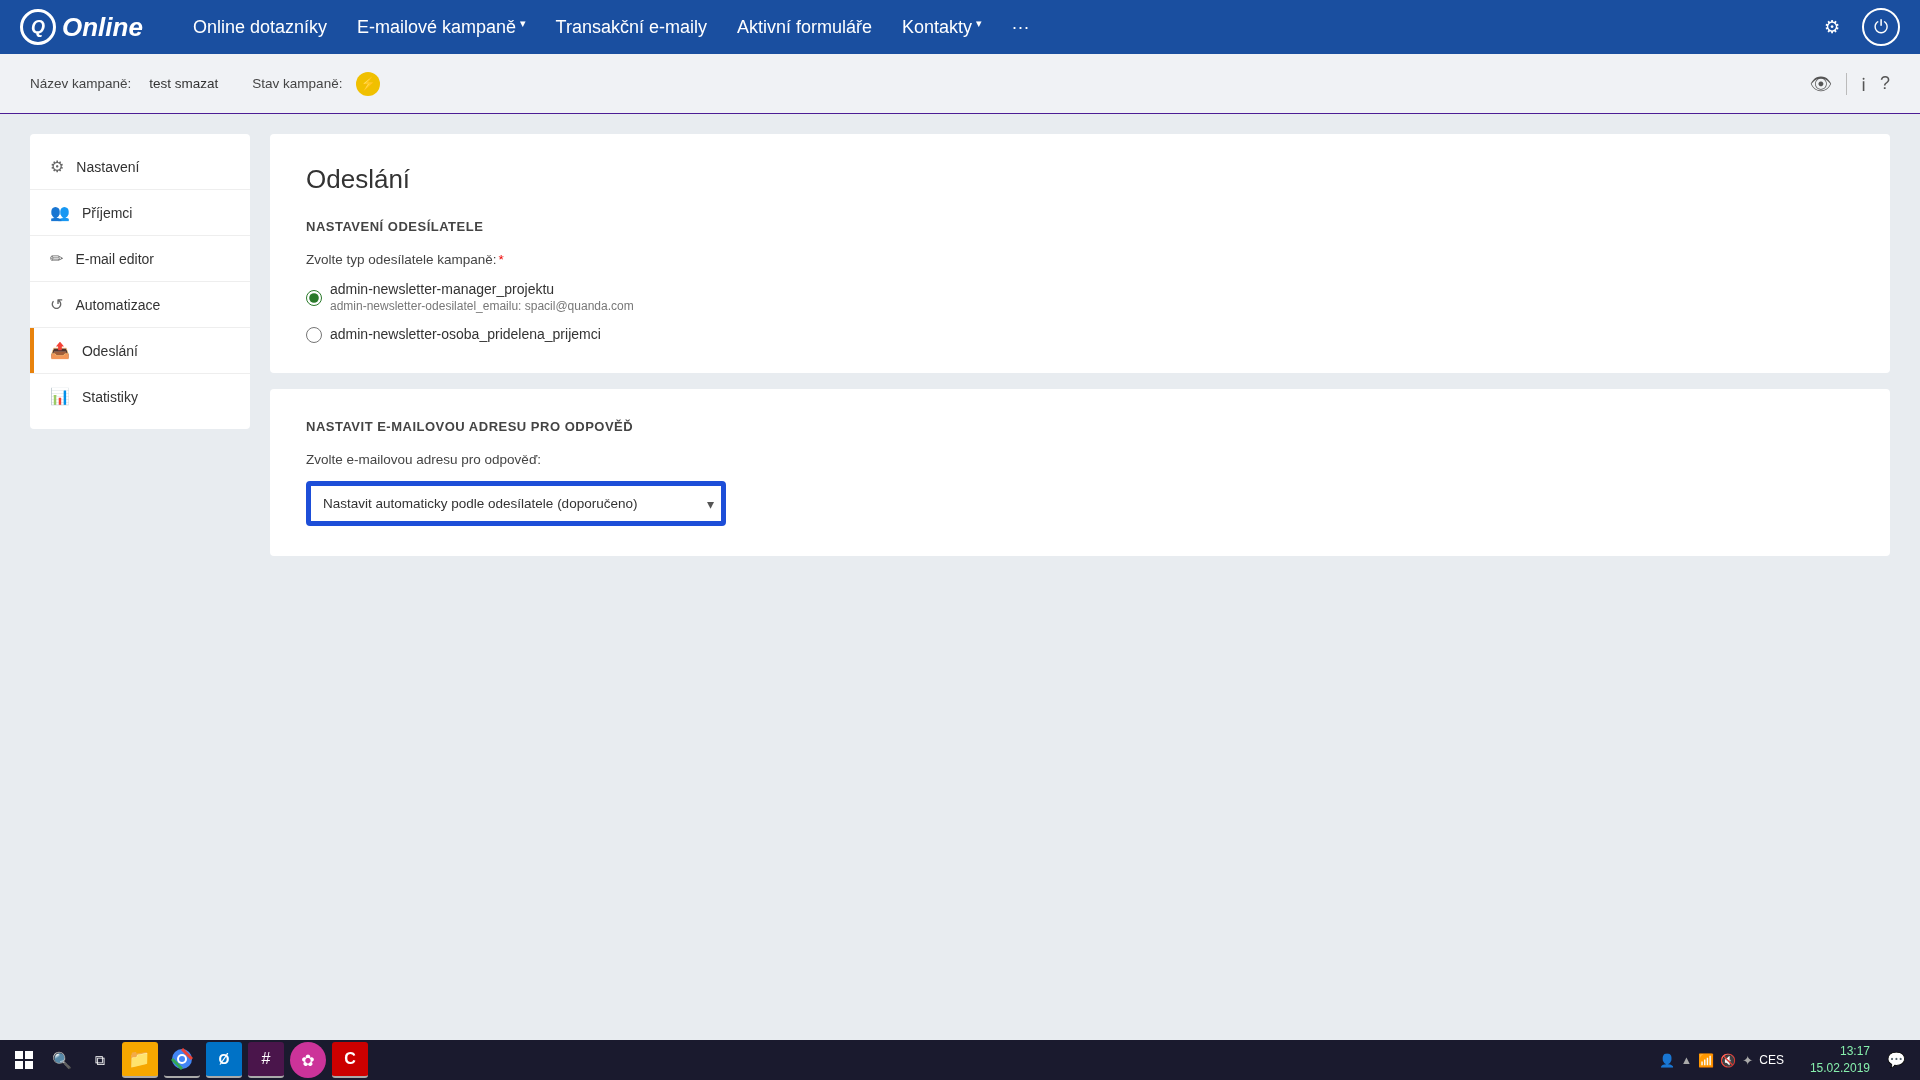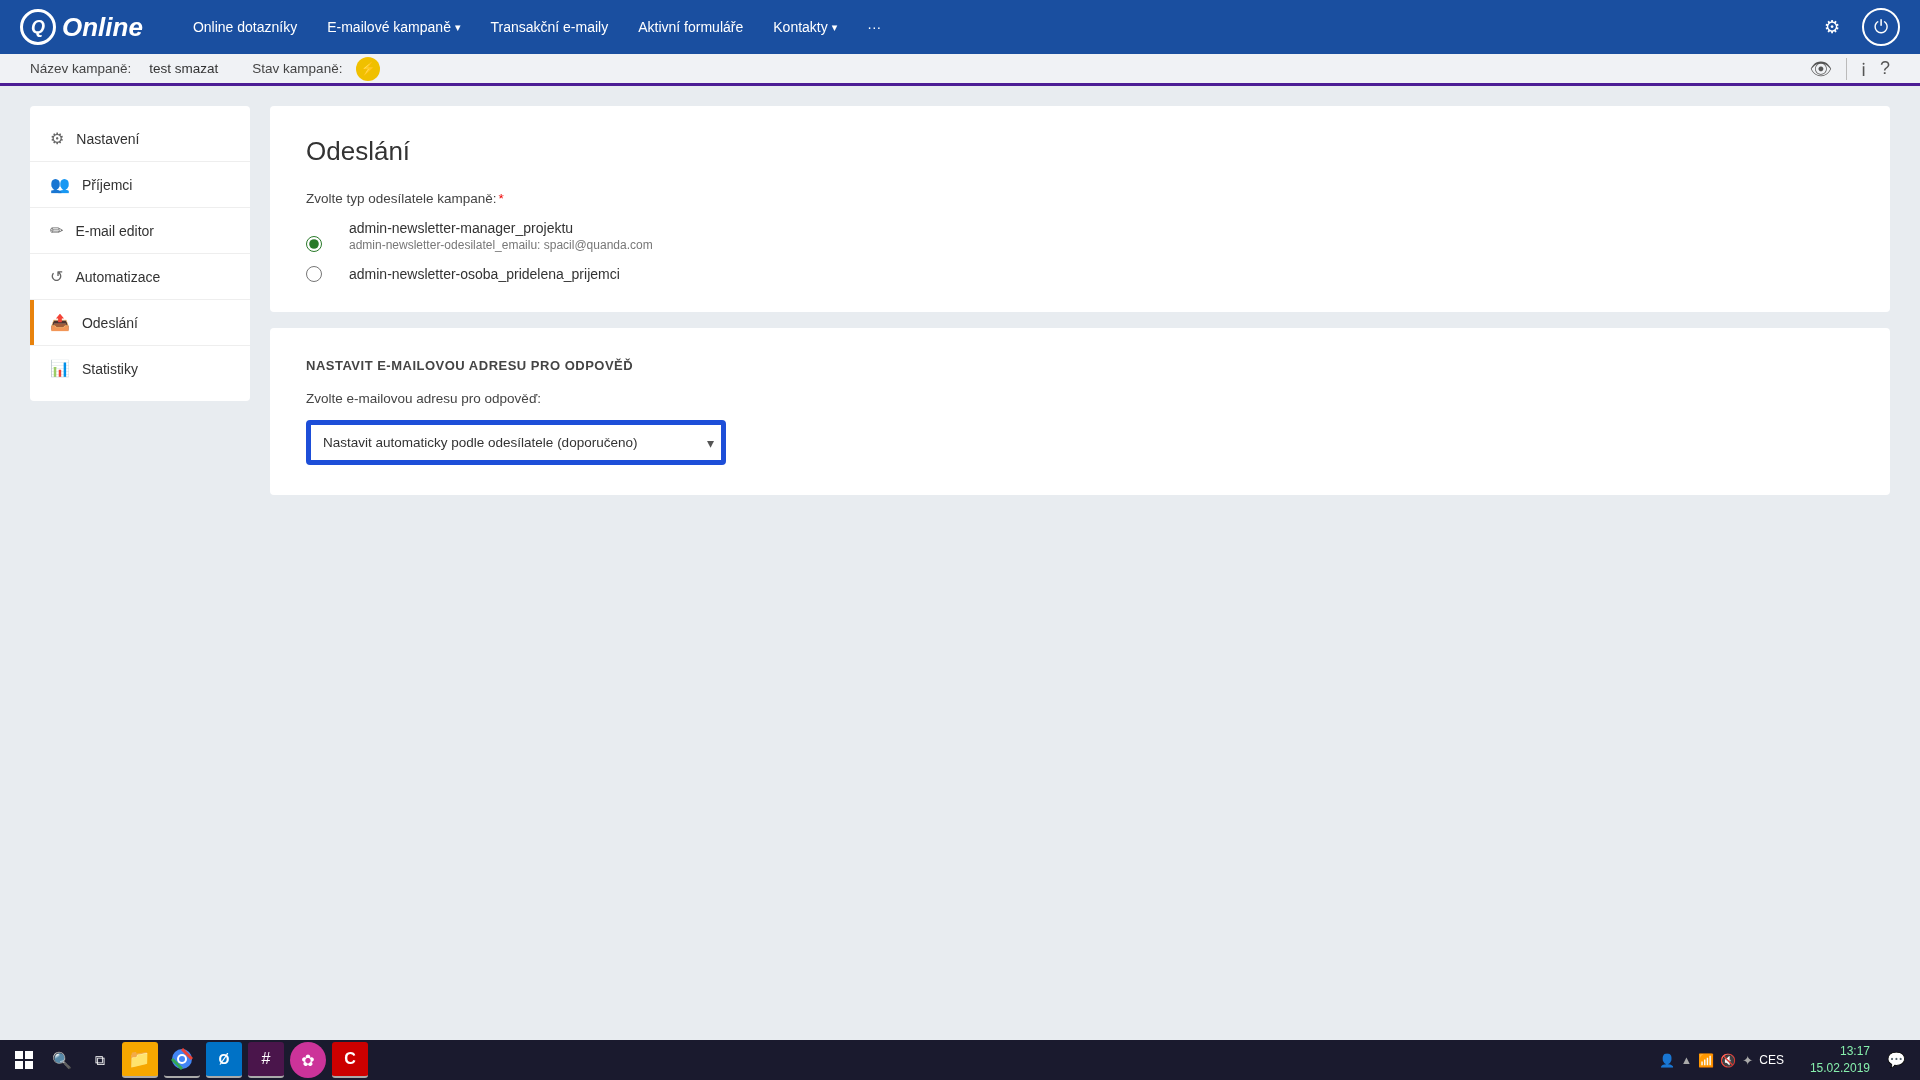--- a/index.html
+++ b/index.html
@@ -27,23 +27,23 @@
       width: 36px; height: 36px;
       border-radius: 50%;
       border: 3px solid white;
       display: flex; align-items: center; justify-content: center;
       margin-right: 6px;
       font-size: 18px;
       color: white;
     }
     .topnav .nav-item {
       color: white;
-      font-size: 14px;
+      font-size: 18px;
       cursor: pointer;
-      display: flex; align-items: center; gap: 4px;
+      display: flex; gap: 4px;
       white-space: nowrap;
     }
     .topnav .nav-spacer { flex: 1; }
     .topnav .nav-icons {
       display: flex; align-items: center; gap: 14px;
     }
     .topnav .nav-icon-btn {
       color: white; cursor: pointer; font-size: 18px;
       display: flex; align-items: center; justify-content: center;
       width: 32px; height: 32px;
@@ -52,25 +52,25 @@
       width: 38px; height: 38px;
       border-radius: 50%;
       border: 2px solid white;
       display: flex; align-items: center; justify-content: center;
       color: white; font-size: 18px; cursor: pointer;
     }
 
     
     .subheader {
       background: #f0f2f5;
-      height: 32px;
+      height: 60px;
       display: flex;
       align-items: center;
       padding: 0 30px;
-      border-bottom: 3px solid #4c1d95;
+      border-bottom: 1px solid #4c1d95;
       gap: 14px;
     }
     .subheader .label { font-size: 13.5px; color: #444; }
     .subheader .value { font-size: 13.5px; color: #333; margin-left: 4px; }
     .subheader .status-icon {
       width: 24px; height: 24px;
       border-radius: 50%;
       background: #f0c000;
       display: flex; align-items: center; justify-content: center;
       font-size: 13px;
@@ -155,21 +155,21 @@
 
     .form-label {
       font-size: 13.5px;
       color: #444;
       margin-bottom: 14px;
     }
     .required { color: #e00; margin-left: 2px; }
 
     .radio-group { display: flex; flex-direction: column; gap: 12px; }
     .radio-item {
-      display: flex; align-items: flex-end; gap: 27px;
+      display: flex; align-items: center; gap: 8px;
       cursor: pointer;
     }
     .radio-item input[type="radio"] {
       margin-top: 2px;
       accent-color: #2a7a2a;
       width: 16px; height: 16px;
       cursor: pointer;
     }
     .radio-item .radio-label { font-size: 14px; color: #333; }
     .radio-item .radio-sub { font-size: 12px; color: #777; margin-top: 2px; }
@@ -328,20 +328,21 @@
     <div class="sidebar-item">
       <span class="si-icon">📊</span>
       <span>Statistiky</span>
     </div>
   </div>
 
   <div class="content">
 
     <div class="card">
       <div class="page-title">Odeslání</div>
+      <div class="section-title">NASTAVENÍ ODESÍLATELE</div>
       <div class="form-label">
         <span>Zvolte typ odesílatele kampaně:</span><span class="required">*</span>
       </div>
       <div class="radio-group">
         <label class="radio-item">
           <input type="radio" name="sender_type" checked="" style="">
           <div>
             <div class="radio-label">admin-newsletter-manager_projektu</div>
             <div class="radio-sub">admin-newsletter-odesilatel_emailu: spacil@quanda.com</div>
           </div>

